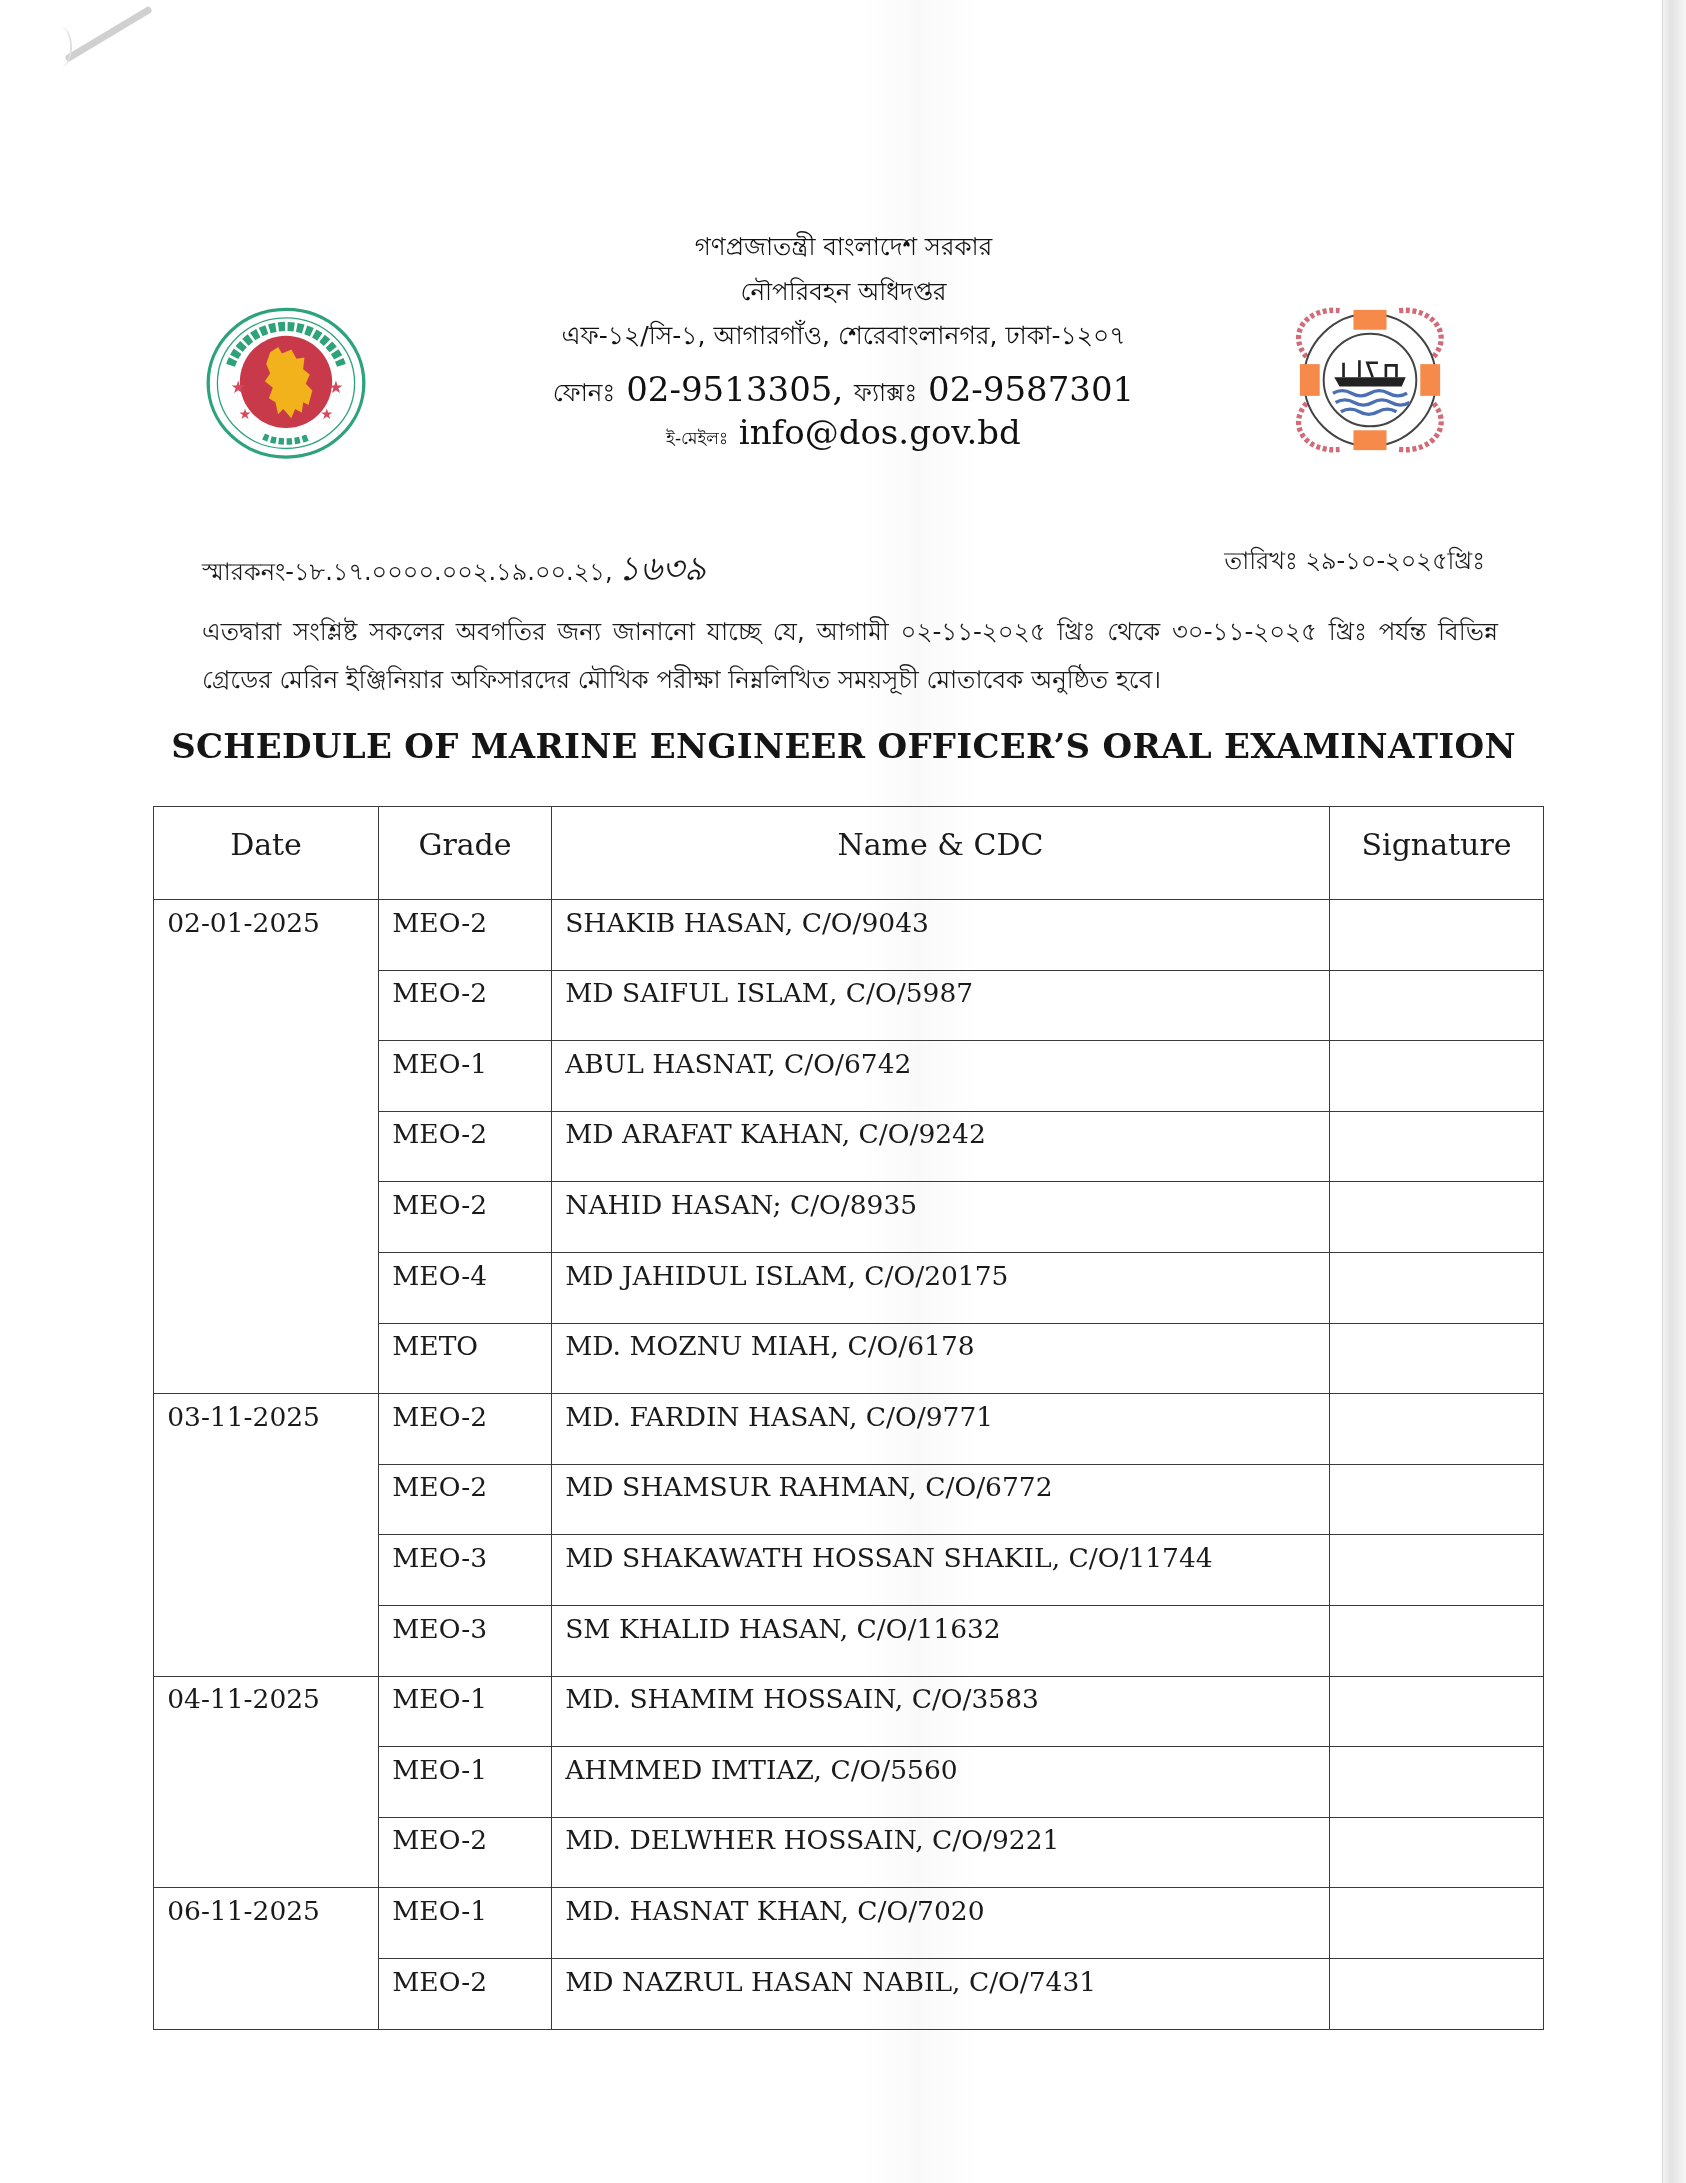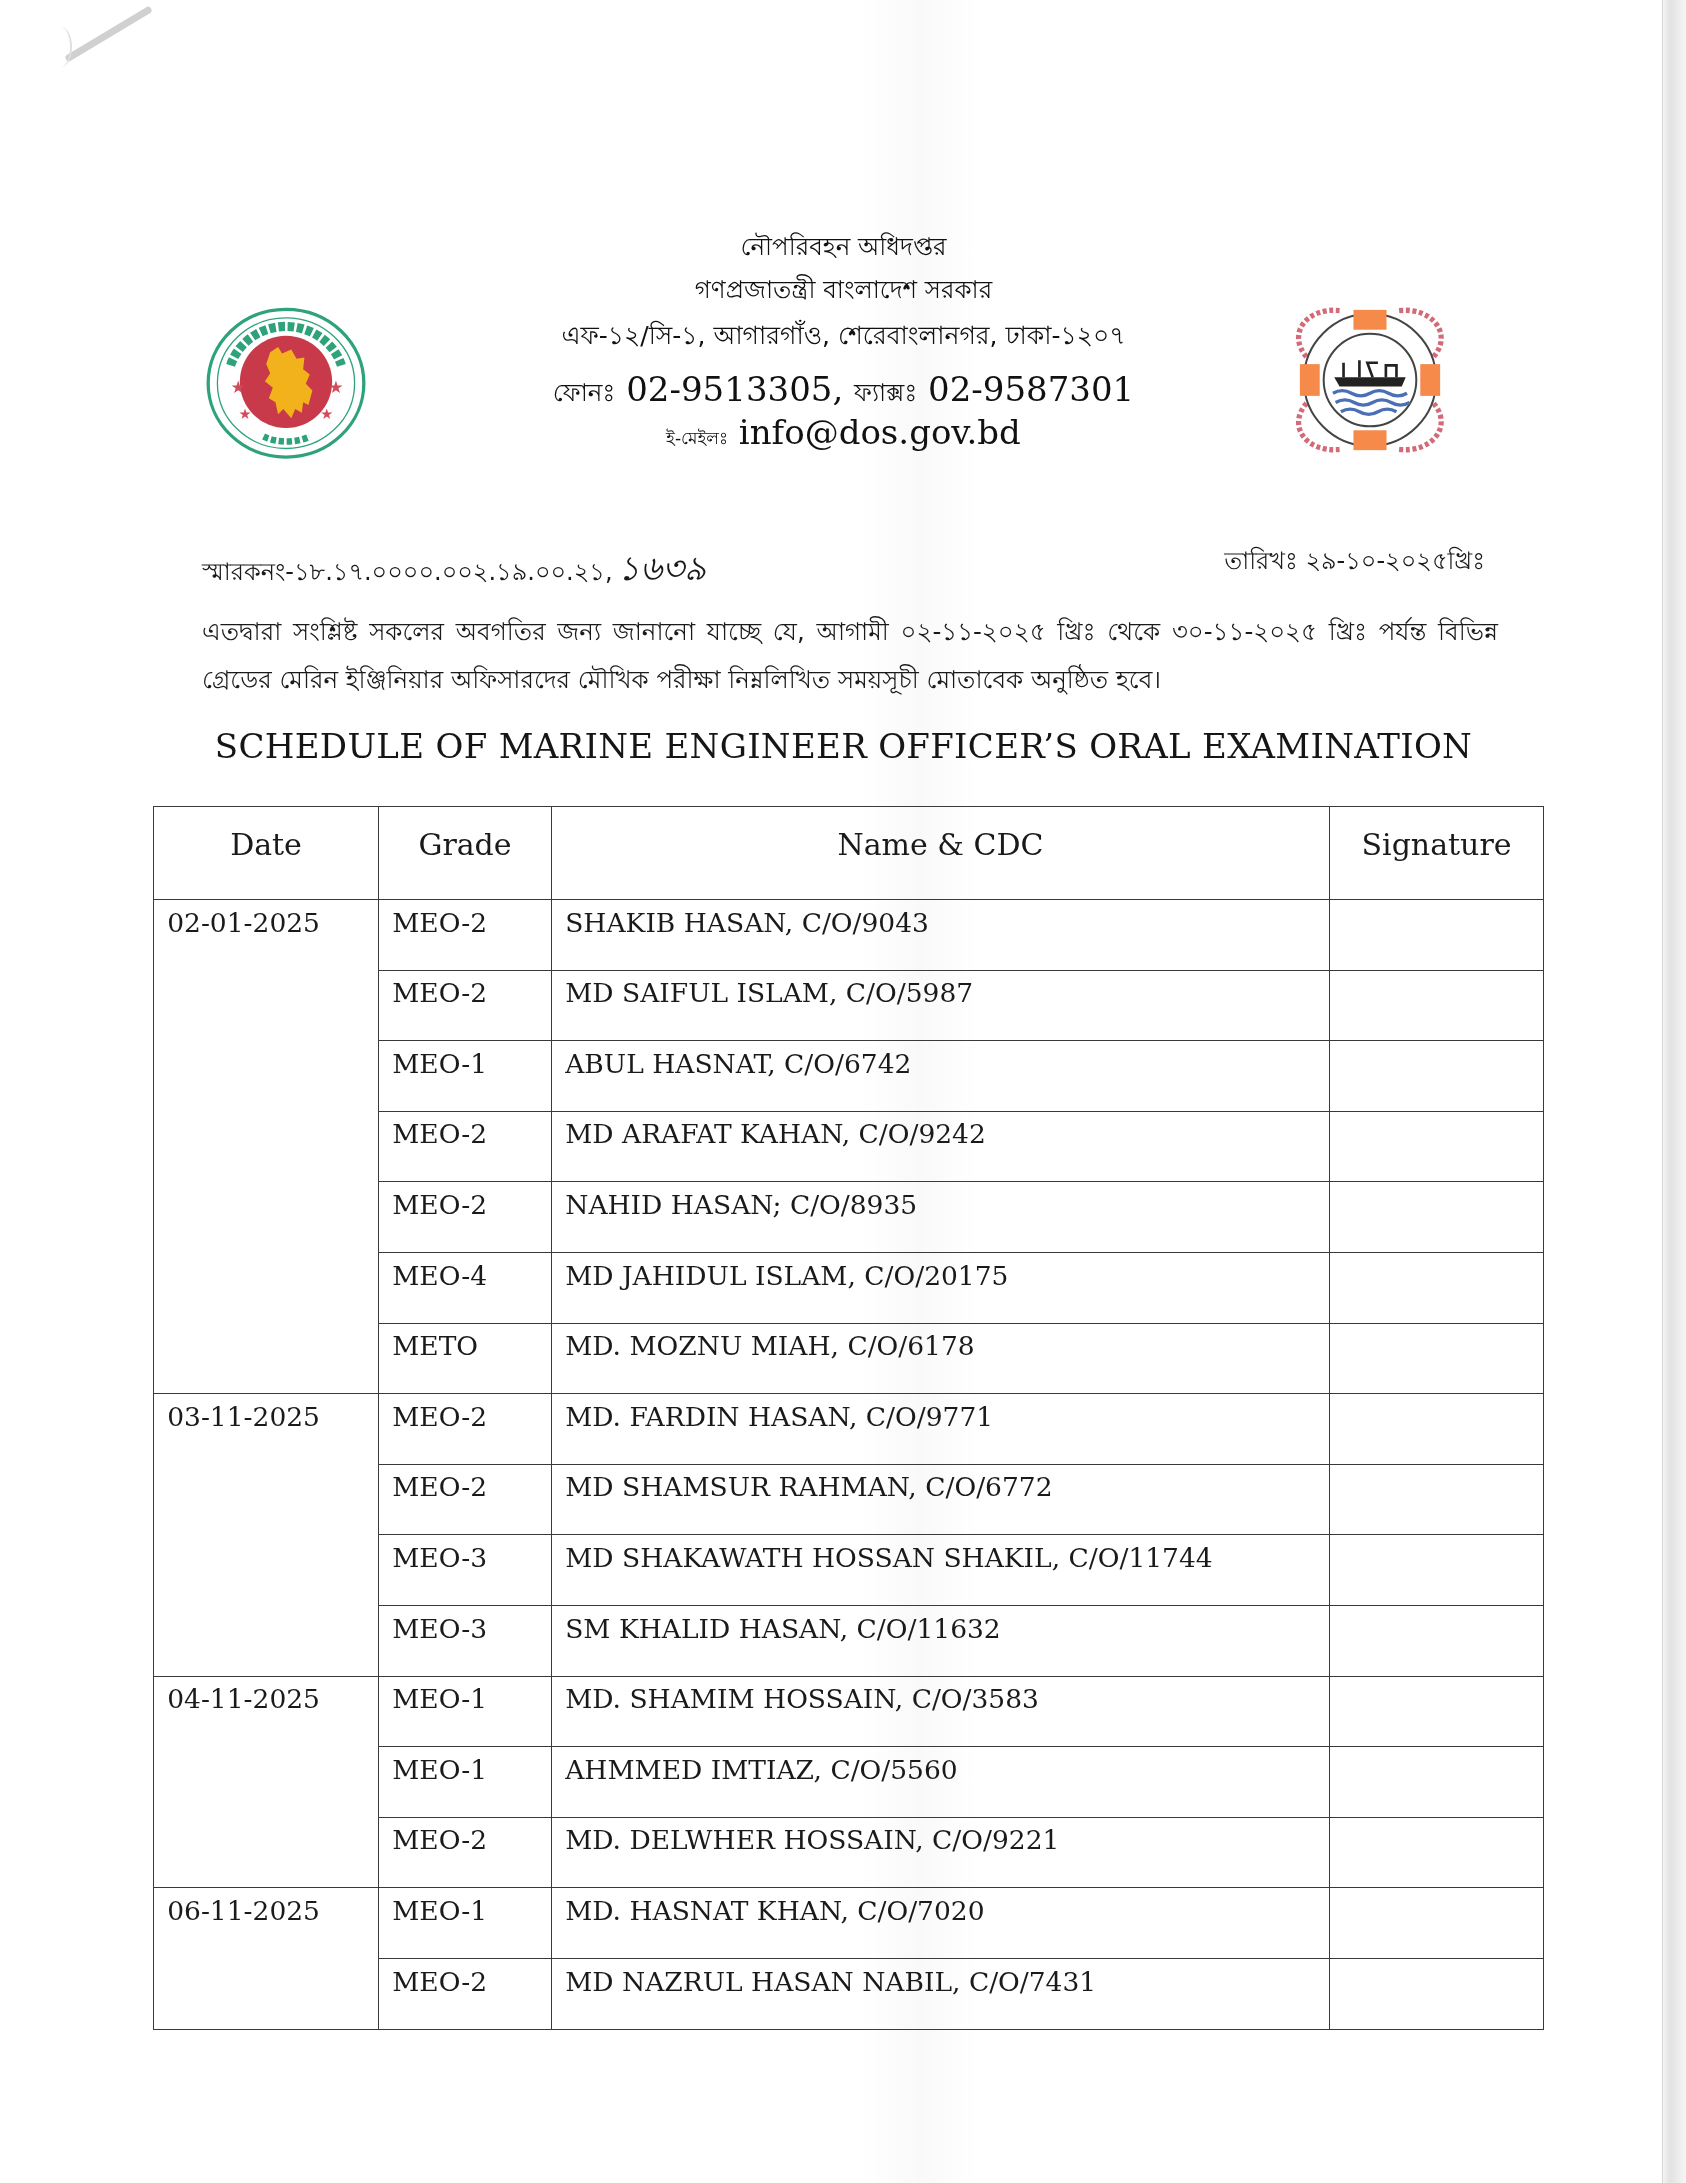--- a/index.html
+++ b/index.html
@@ -38,21 +38,21 @@
   .logo-right { position: absolute; left: 1280px; top: 294px; width: 180px; height: 172px; }
 
   .memo-no { position: absolute; left: 202px; top: 542px; font-family: "DejaVu Sans", sans-serif; font-size: 24px; }
   .memo-no .hand { font-family: "DejaVu Serif", serif; font-size: 34px; font-style: italic; margin-left: 5.3px; }
   .memo-date { position: absolute; right: 202px; top: 542px; font-family: "DejaVu Sans", sans-serif; font-size: 24px; }
 
   .notice { position: absolute; left: 202px; top: 608px; width: 1296px;
     font-family: "DejaVu Sans", sans-serif; font-size: 24.5px; line-height: 48px; text-align: justify; text-align-last: left; }
 
   .sched-title { position: absolute; left: 0; top: 726px; width: 1687px; text-align: center;
-    font-family: "DejaVu Serif", serif; font-weight: normal; font-size: 34px; letter-spacing: 0.3px; color: #151515; }
+    font-family: "DejaVu Serif", serif; font-weight: bold; font-size: 34px; letter-spacing: 0.3px; color: #151515; }
 
   table.schedule { position: absolute; left: 153px; top: 806px; width: 1390px;
     border-collapse: collapse; table-layout: fixed; font-family: "DejaVu Serif", serif; }
   table.schedule th, table.schedule td { border: 1.7px solid #3a3a3a; vertical-align: top; }
   table.schedule th { height: 71px; font-weight: normal; font-size: 30px; text-align: center; padding-top: 20px; }
   table.schedule td { height: 63px; font-size: 26.5px; padding: 6.6px 0 0 13.2px; }
   col.c-date { width: 225px; } col.c-grade { width: 173px; } col.c-name { width: 778px; } col.c-sig { width: 214px; }
   td.sig { padding: 0; }
 </style>
 </head>
@@ -92,22 +92,22 @@
     <rect x="212" y="106" width="30" height="48" fill="#f58a4b"></rect>
     <path d="M82 126 L190 126 L184 140 L90 140 Z" fill="#222"></path>
     <path d="M96 126 L96 104 M120 126 L120 100 M140 126 L132 104 L148 104 M160 126 L160 108 L176 108 L176 126" stroke="#222" stroke-width="4" fill="none"></path>
     <path d="M80 150 q14 -8 28 0 t28 0 t28 0 t28 0" stroke="#4a6fb5" stroke-width="5" fill="none"></path>
     <path d="M84 164 q14 -8 28 0 t28 0 t28 0 t28 0" stroke="#4a6fb5" stroke-width="5" fill="none"></path>
     <path d="M92 178 q14 -8 28 0 t28 0 t28 0" stroke="#4a6fb5" stroke-width="5" fill="none"></path>
   </svg>
 </div>
 
 <div class="letterhead">
+  <div class="lh-line lh-1">গণপ্রজাতন্ত্রী বাংলাদেশ সরকার</div>
   <div class="lh-line lh-2">নৌপরিবহন অধিদপ্তর</div>
-  <div class="lh-line lh-1">গণপ্রজাতন্ত্রী বাংলাদেশ সরকার</div>
   <div class="lh-line lh-3">এফ-১২/সি-১, আগারগাঁও, শেরেবাংলানগর, ঢাকা-১২০৭</div>
   <div class="lh-line lh-4">
     <span style="font-size:24.5px">ফোনঃ</span>
     <span class="num">02-9513305,</span>
     <span style="font-size:24.5px">ফ্যাক্সঃ</span>
     <span class="num">02-9587301</span>
   </div>
   <div class="lh-line lh-5">
     <span style="font-size:17px">ই-মেইলঃ</span>
     <span class="num">info@dos.gov.bd</span>

